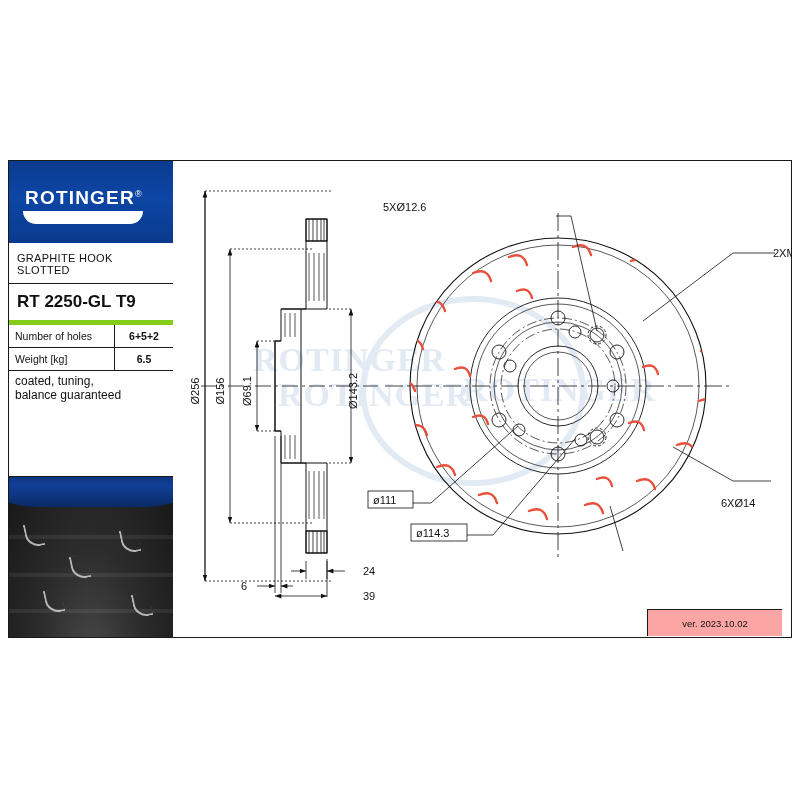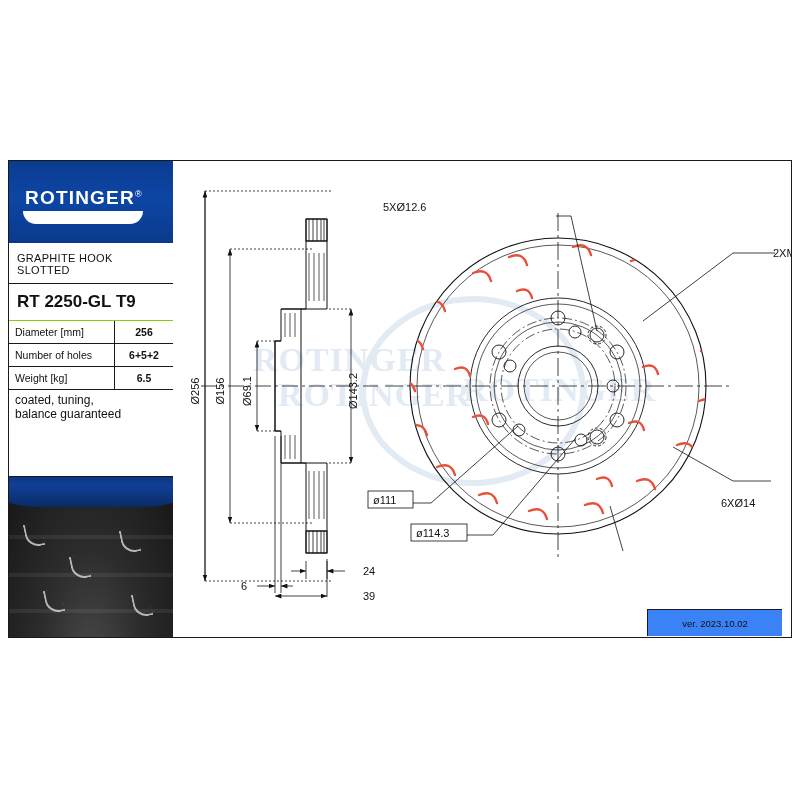--- a/index.html
+++ b/index.html
@@ -77,21 +77,21 @@
     font-size: 11px;
     letter-spacing: 0.3px;
     color: #111;
     border-bottom: 1px solid #1a1a1a;
   }
   .partno {
     padding: 8px 8px 8px 8px;
     font-size: 17px;
     font-weight: bold;
     color: #111;
-    border-bottom: 1px solid #84cc16;
+    border-bottom: 5px solid #84cc16;
   }
   table.specs {
     width: 100%;
     border-collapse: collapse;
     font-size: 10.5px;
     color: #111;
   }
   table.specs td {
     border-bottom: 1px solid #1a1a1a;
     padding: 5px 6px;
@@ -154,21 +154,21 @@
     height: 476px;
   }
   .verbox {
     position: absolute;
     right: 9px;
     bottom: 1px;
     width: 134px;
     height: 26px;
     border-left: 1px solid #1a1a1a;
     border-top: 1px solid #1a1a1a;
-    background: #3b82f6;
+    background: #fca5a5;
     font-size: 9.5px;
     color: #111;
     display: flex;
     align-items: center;
     justify-content: center;
   }
   .wm {
     position: absolute;
     font-family: "Liberation Serif", serif;
     color: #dfe8f4;
@@ -189,24 +189,20 @@
     <div class="logo-box">
       <div class="logo-swoosh"></div>
       <div class="logo-wordmark"><span>ROTINGER</span><span class="logo-reg">®</span></div>
     </div>
 
     <div class="subtitle">GRAPHITE HOOK SLOTTED</div>
     <div class="partno">RT 2250-GL T9</div>
 
     <table class="specs">
       <tbody>
-        <tr>
-          <td>Diameter [mm]</td>
-          <td class="val">256</td>
-        </tr>
         <tr>
           <td>Number of holes</td>
           <td class="val">6+5+2</td>
         </tr>
         <tr>
           <td>Weight [kg]</td>
           <td class="val">6.5</td>
         </tr>
       </tbody>
     </table>

